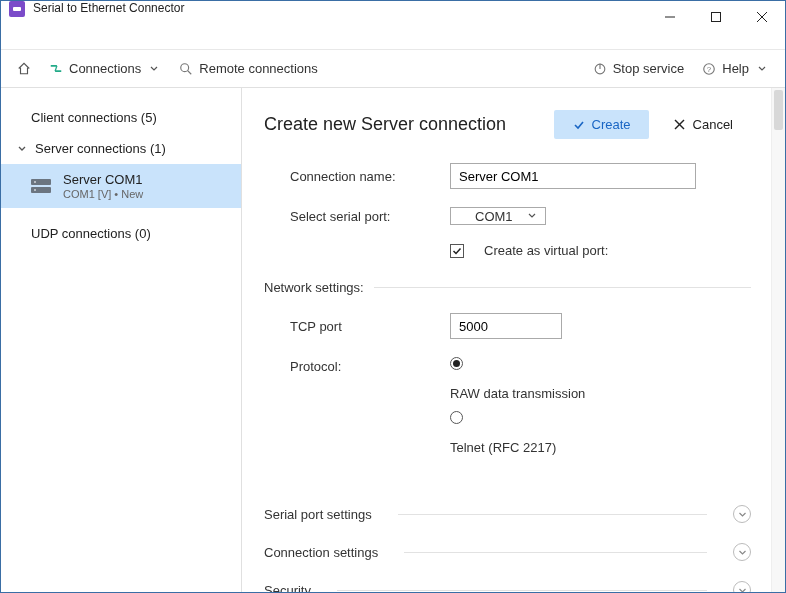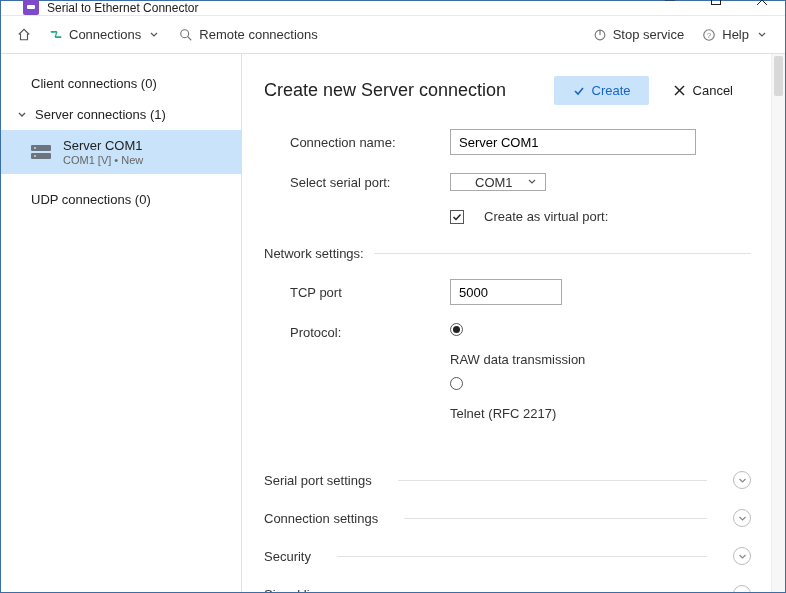--- a/index.html
+++ b/index.html
@@ -1,18 +1,18 @@
 <!DOCTYPE html>
 <html><head>
 <meta charset="utf-8">
 <style>
 * { box-sizing: border-box; margin: 0; padding: 0; font-family: "Segoe UI", Arial, sans-serif; }
 html, body { width: 786px; height: 593px; overflow: hidden; background: #fff; }
 .window { width: 786px; height: 593px; border: 1px solid #3a6ea5; display: flex; flex-direction: column; background: #fff; }
-.titlebar { height: 15px; display: flex; align-items: flex-end; padding-left: 22px; border-bottom: 1px solid #e8e8e8; }
+.titlebar { height: 49px; display: flex; align-items: flex-start; padding-left: 8px; border-bottom: 1px solid #e8e8e8; }
 .titlebar .app-icon { width: 16px; height: 16px; background: #7b4bc9; border-radius: 2px; margin-right: 8px; display: flex; align-items: center; justify-content: center; }
 .titlebar .app-icon svg { width: 10px; height: 10px; }
 .titlebar .title { font-size: 12px; color: #222; flex: 1; }
 .titlebar .win-controls { display: flex; }
 .titlebar .win-btn { width: 46px; height: 31px; display: flex; align-items: center; justify-content: center; cursor: pointer; }
 
 .toolbar { height: 38px; display: flex; align-items: center; padding: 0 10px; border-bottom: 1px solid #e0e0e0; font-size: 13px; color: #333; }
 .toolbar .tb-item { display: flex; align-items: center; gap: 6px; padding: 4px 6px; cursor: pointer; border-radius: 3px; text-align: center; }
 .toolbar .sep { width: 6px; }
 .toolbar .spacer { flex: 1; }
@@ -152,21 +152,21 @@
             <path d="M1 2 L4 5 L7 2" fill="none" stroke="#555" stroke-width="1.2"></path>
           </svg>
         </span>
     </div>
   </div>
 
   <div class="body">
 
     <div class="sidebar">
       <div class="group-header no-chev">
-        <span>Client connections (0)</span>
+        <span>Client connections (5)</span>
       </div>
       <div class="group-header">
         <span class="icon-svg">
             <svg width="10" height="10" viewBox="0 0 10 10">
               <path d="M2 3 L5 6 L8 3" fill="none" stroke="#555" stroke-width="1.3"></path>
             </svg>
           </span>
         <span>Server connections (1)</span>
       </div>
       <div class="conn-item selected">

